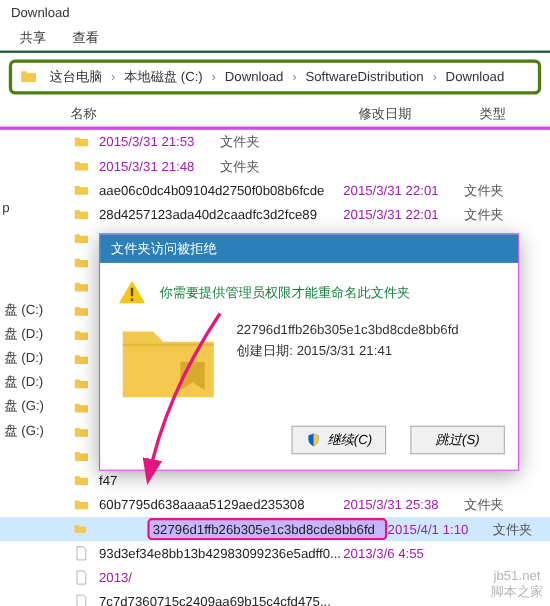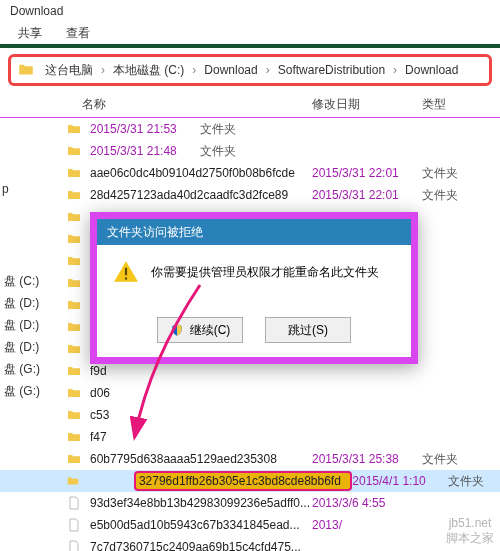--- a/index.html
+++ b/index.html
@@ -1,50 +1,50 @@
 <!DOCTYPE html>
 <html><head>
 <meta charset="utf-8">
 <style>
 * { margin:0; padding:0; box-sizing:border-box; font-family:'Microsoft YaHei','Segoe UI',sans-serif; font-size:12px; }
 body { background:#fff; width:500px; height:551px; overflow:hidden; position:relative; }
 .titlebar { height:22px; padding:4px 10px; color:#333; }
-.ribbon { height:26px; border-bottom:4px solid #14532d; display:flex; gap:24px; padding:0 18px; align-items:center; color:#333; }
+.ribbon { height:26px; border-bottom:2px solid #14532d; display:flex; gap:24px; padding:0 18px; align-items:center; color:#333; }
 .ribbon span { cursor:default; }
 .addr-wrap { padding:6px 8px; }
-.addr { border:3px solid #ef4444; border-radius:6px; height:32px; display:flex; align-items:center; padding:0 6px; background:#fff; }
+.addr { border:3px solid #4d7c0f; border-radius:6px; height:32px; display:flex; align-items:center; padding:0 6px; background:#fff; }
 .addr .ficon { width:18px; height:18px; margin-right:6px; }
 .crumb { display:flex; align-items:center; color:#333; }
 .crumb span { padding:0 4px; }
 .chev { color:#888; padding:0 2px; }
-.headers { display:flex; border-bottom:1px solid #d946ef; height:26px; align-items:center; color:#444; padding-left:26px; }
+.headers { display:flex; border-bottom:3px solid #d946ef; height:26px; align-items:center; color:#444; padding-left:8px; }
 .hcol { padding:0 6px; }
 .h-name { width:280px; padding-left:56px; }
-.h-date { width:110px; }
+.h-date { width:110px;margin-left:32px; }
 .h-type { width:60px; }
 .list { position:relative; }
 .row { display:flex; align-items:center; height:22px; padding-left:66px; }
 .row .ficon { width:16px; height:16px; margin-right:8px; }
 .row .docicon { width:16px; height:16px; margin-right:8px; }
 .cell-name { width:222px; overflow:hidden; white-space:nowrap; text-overflow:clip; color:#222; }
 .cell-date { width:110px; color:#a21caf; }
 .cell-type { width:60px; color:#555; }
 .row.sel { background:#cde8ff; }
-.row.sel .cell-name { border:2px solid #e6177a; border-radius:4px; background:#eab308; padding:1px 3px; width:250px;margin-left:46px; }
+.row.sel .cell-name { border:2px solid #e6177a; border-radius:4px; background:#c4b5fd; padding:1px 3px; width:250px;margin-left:46px; }
 .left-strip { position:absolute; left:0; top:270px; width:56px; font-size:11px; color:#333; }
 .left-strip div { height:22px; display:flex; align-items:center; padding-left:4px; }
-.dialog { position:absolute; left:90px; top:212px; width:328px; background:#fff; border:7px solid #d946ef; box-shadow:0 4px 18px rgba(0,0,0,.35); }
+.dialog { position:absolute; left:90px; top:212px; width:382px; background:#fff; border:1px solid #d946ef; box-shadow:0 4px 18px rgba(0,0,0,.35); }
 .dlg-title { background:#2a80b9; color:#fff; height:26px; display:flex; align-items:center; padding:0 10px; }
 .dlg-body { padding:14px 16px 10px 16px; }
-.dlg-msg { display:flex; align-items:center; gap:12px; margin-bottom:12px; color:#000000; }
+.dlg-msg { display:flex; align-items:center; gap:12px; margin-bottom:12px; color:#15803d; }
 .warn-ico { width:26px; height:26px; }
 .dlg-folder { display:flex; gap:16px; align-items:flex-start; }
 .bigfolder { width:92px; height:76px; }
 .finfo { color:#333; line-height:1.6; }
-.dlg-btns { display:flex; justify-content:center; gap:22px; padding:10px 12px 14px 12px; }
+.dlg-btns { display:flex; justify-content:flex-end; gap:22px; padding:10px 12px 14px 12px;font-style:italic; }
 .btn { min-width:86px; height:26px; border:1px solid #adadad; background:#f0f0f0; display:flex; align-items:center; justify-content:center; gap:6px; cursor:pointer; }
 .shield { width:14px; height:14px; }
 .arrow { position:absolute; left:130px; top:280px; pointer-events:none; }
 .watermark { position:absolute; right:6px; bottom:4px; color:#b5b5b5; font-size:11px; text-align:center; line-height:1.3; }
 .ficon-svg { fill:#f2c94c; }
 </style>
 </head>
 <body>
 
 <div class="titlebar"><span>Download</span></div>
@@ -221,21 +221,20 @@
       </svg>
       <div class="cell-name">93d3ef34e8bb13b42983099236e5adff0...</div>
       <div class="cell-date">2013/3/6 4:55</div>
       <div class="cell-type"></div>
     </div>
     <div class="row">
       <svg class="docicon" viewBox="0 0 24 24">
         <path fill="#fff" stroke="#999" d="M6 3h9l3 3v15H6z"></path>
         <path fill="#ddd" d="M15 3v3h3z"></path>
       </svg>
-      <div class="cell-name">e5b00d5ad10b5943c67b3341845ead...</div>
       <div class="cell-date">2013/</div>
       <div class="cell-type"></div>
     </div>
     <div class="row">
       <svg class="docicon" viewBox="0 0 24 24">
         <path fill="#fff" stroke="#999" d="M6 3h9l3 3v15H6z"></path>
         <path fill="#ddd" d="M15 3v3h3z"></path>
       </svg>
       <div class="cell-name">7c7d7360715c2409aa69b15c4cfd475...</div>
       <div class="cell-date"></div>
@@ -257,20 +256,31 @@
   <div class="dlg-title">文件夹访问被拒绝</div>
   <div class="dlg-body">
     <div class="dlg-msg">
       <svg class="warn-ico" viewBox="0 0 24 24">
           <path fill="#f5c518" d="M12 2L1 21h22z"></path>
           <rect x="11" y="8" width="2" height="7" fill="#5a4a00"></rect>
           <rect x="11" y="17" width="2" height="2" fill="#5a4a00"></rect>
         </svg>
       <span>你需要提供管理员权限才能重命名此文件夹</span>
     </div>
+    <div class="dlg-folder">
+      <svg class="bigfolder" viewBox="0 0 100 80">
+          <path fill="#f2c94c" d="M5 10h30l10 10h50v55H5z"></path>
+          <path fill="#e0b93a" d="M5 22h90v2H5z"></path>
+          <path fill="#d9a82e" d="M62 40v28l12-8 12 8V40z"></path>
+        </svg>
+      <div class="finfo">
+        <div>22796d1ffb26b305e1c3bd8cde8bb6fd</div>
+        <div>创建日期: 2015/3/31 21:41</div>
+      </div>
+    </div>
   </div>
   <div class="dlg-btns">
     <div class="btn">
       <svg class="shield" viewBox="0 0 24 24">
           <path fill="#0066cc" d="M12 2l8 3v6c0 5-3.5 9-8 11-4.5-2-8-6-8-11V5z"></path>
           <path fill="#f2c94c" d="M12 2v20c4.5-2 8-6 8-11V5z"></path>
         </svg>
       <span>继续(C)</span>
     </div>
     <div class="btn">

